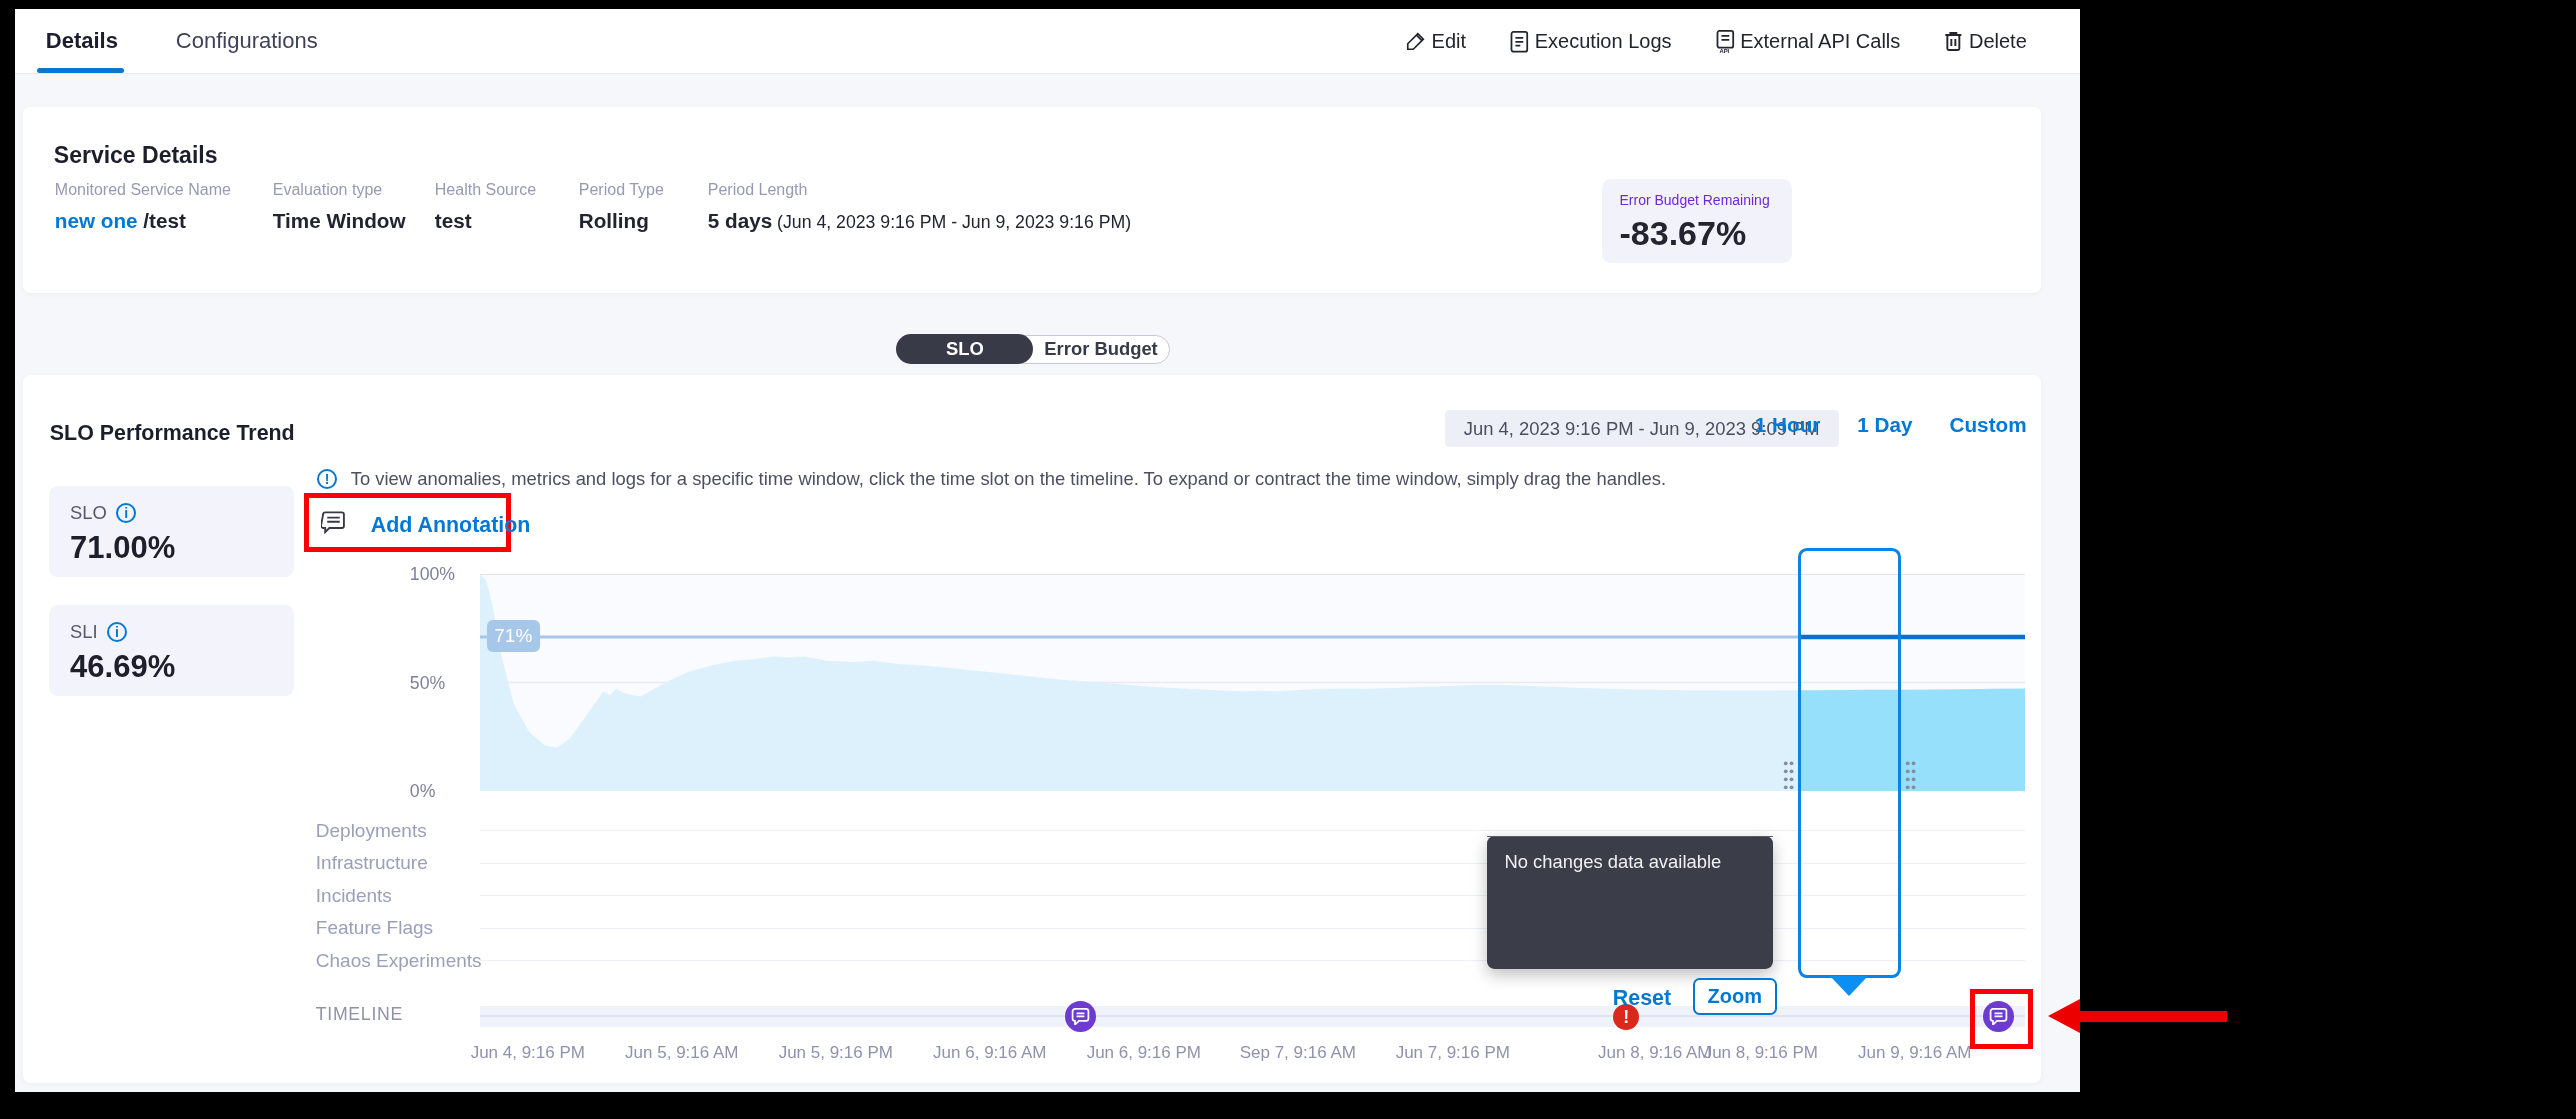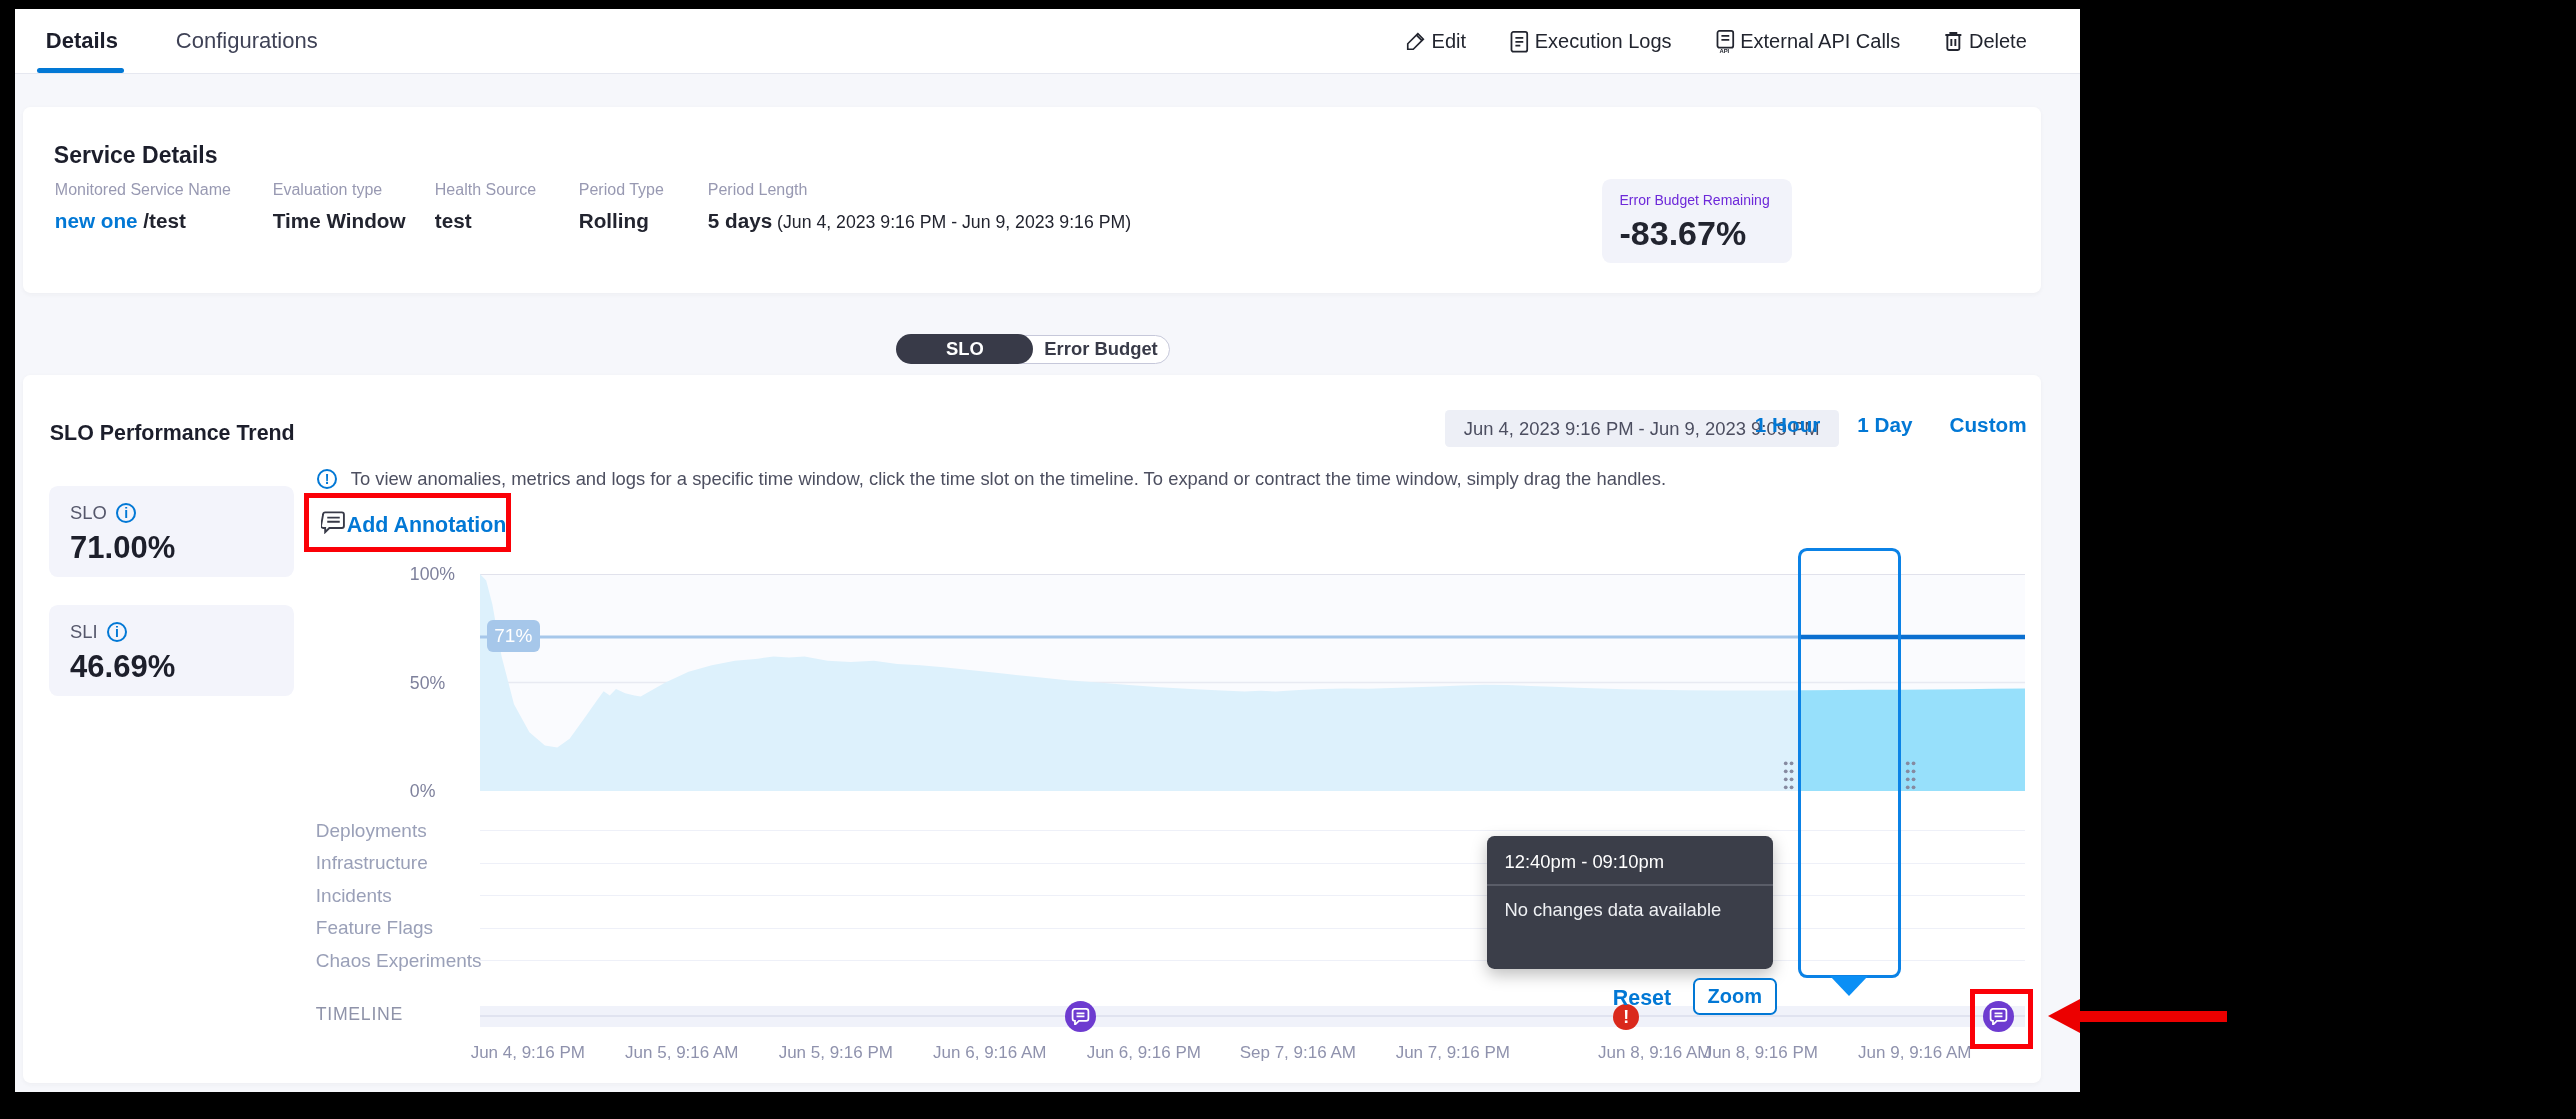--- a/index.html
+++ b/index.html
@@ -56,21 +56,21 @@
   #slo-stat { top:111px; } #sli-stat { top:230px; }
   .bs-label { font-size:18.4px; color:#55576b; display:flex; align-items:center; gap:8.9px; }
   .bs-value { font-size:31px; font-weight:bold; color:#1d1f2b; margin-top:5.9px; }
   .info-ring { display:inline-block; width:20.7px; height:20.7px; border:2.2px solid #0278d5; border-radius:50%; color:#0278d5; font-size:14px; font-weight:bold; text-align:center; line-height:17px; }
 
   
   #info-row { position:absolute; left:294px; top:93px; display:flex; align-items:center; gap:13.3px; }
   #info-text { font-size:18.4px; color:#4d4f60; }
   .hl-box { position:absolute; border:5.2px solid #fb0007; background:transparent; z-index:40; }
   #hl-annotation-btn { left:281px; top:118px; width:207px; height:59px; }
-  #add-annotation { position:absolute; left:298px; top:136px; display:flex; align-items:center; gap:1px; cursor:pointer; z-index:41; }
+  #add-annotation { position:absolute; left:298px; top:136px; display:flex; align-items:center; gap:25px; cursor:pointer; z-index:41; }
   #add-annotation span { font-size:21.4px; font-weight:bold; color:#0278d5; }
 
   
   #chart-svg { position:absolute; left:457px; top:199px; }
   .ytick { position:absolute; width:59px; font-size:17.7px; color:#7e819c; transform:translateY(-50%); }
   #target-chip { position:absolute; left:464px; top:245px; width:53px; height:32px; background:#a6c7ea; border-radius:5.9px; color:#fff; font-size:19px; text-align:center; line-height:32px; z-index:6; }
 
   .row-label { position:absolute; left:293px; font-size:19px; color:#9aa0b8; transform:translateY(-50%); }
   .row-line { position:absolute; left:457px; width:1545px; height:1.5px; background:#eef0f8; }
   #timeline-label { position:absolute; left:293px; top:639px; font-size:17.7px; color:#8f93a9; transform:translateY(-50%); letter-spacing:0.7px; }
@@ -311,21 +311,20 @@
             <circle cx="13" cy="17" r="2.6"></circle>
             <circle cx="5" cy="28" r="2.6"></circle>
             <circle cx="13" cy="28" r="2.6"></circle>
             <circle cx="5" cy="39" r="2.6"></circle>
             <circle cx="13" cy="39" r="2.6"></circle>
           </g>
       </svg>
     </div>
 
     <div id="tooltip">
-      <div class="tt-head">12:40pm - 09:10pm</div>
       <div class="tt-div"></div>
       <div class="tt-body">No changes data available</div>
     </div>
 
     <div id="reset-btn">Reset</div>
     <div id="zoom-btn">Zoom</div>
 
     <div id="markers">
         <div class="marker marker-purple" style="left: 1042px; top: 626px;">
           <svg width="19" height="17.7" viewBox="0 0 24 22" fill="none" stroke="#fff" stroke-width="2.2">

